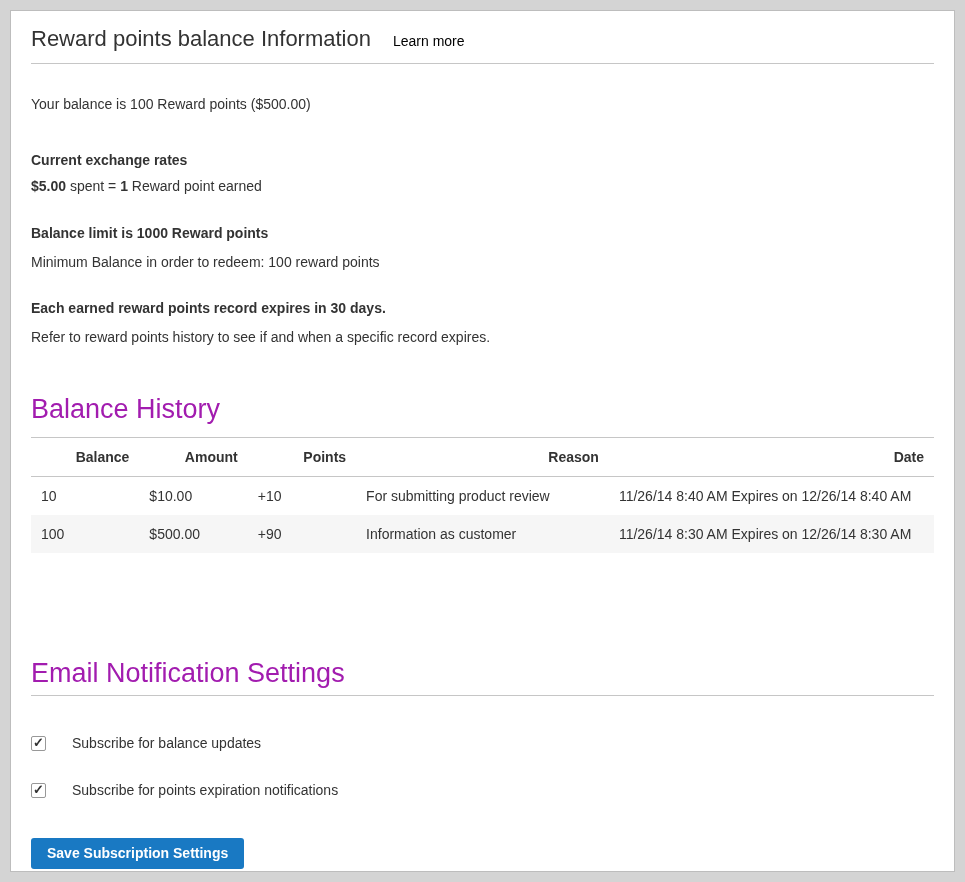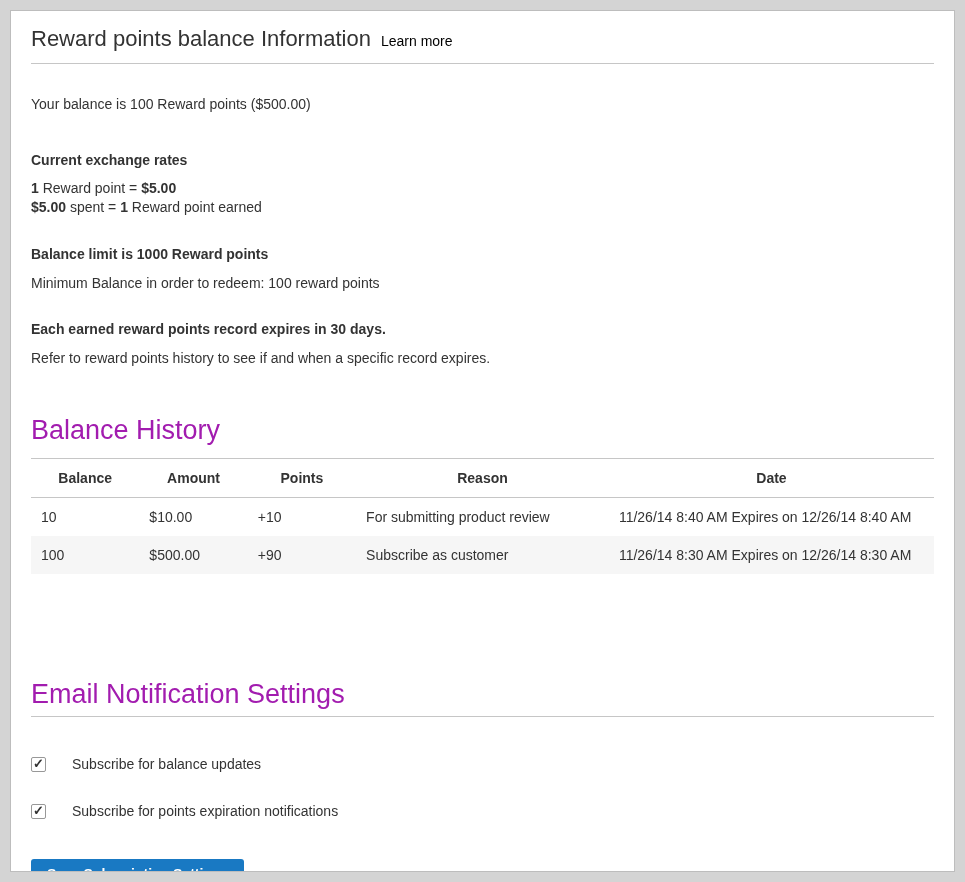--- a/index.html
+++ b/index.html
@@ -17,21 +17,21 @@
     width: 945px;
     height: 862px;
     background: #ffffff;
     border: 1px solid #bdbdbd;
     padding: 0 20px 20px;
     overflow: hidden;
   }
   .card-header {
     display: flex;
     align-items: baseline;
-    gap: 10px;
+    gap: 22px;
     padding: 14px 0 10px;
     border-bottom: 1px solid #c6c6c6;
   }
   .page-title {
     margin: 0;
     font-size: 22px;
     line-height: 28px;
     font-weight: 400;
     color: #333333;
   }
@@ -57,21 +57,21 @@
   }
   .section-title.email { margin-top: 106px; border-bottom: 1px solid #c6c6c6; padding-bottom: 8px; }
   table.history {
     width: 100%;
     margin-top: 14px;
     border-collapse: collapse;
     border-top: 1px solid #c6c6c6;
     font-size: 14px;
   }
   table.history th {
-    text-align: center;
+    text-align: right;
     font-weight: 700;
     padding: 10px;
     line-height: 18px;
     border-bottom: 1px solid #c6c6c6;
   }
   table.history td { padding: 10px; line-height: 18px; }
   table.history tbody tr:nth-child(even) { background: #f6f6f6; }
   .col-balance { width: 12%; }
   .col-amount  { width: 12%; }
   .col-points  { width: 12%; }
@@ -131,21 +131,20 @@
   <div class="card">
 
     <div class="card-header">
       <h1 class="page-title">Reward points balance Information</h1>
       <a class="learn-more" href="#">Learn more</a>
     </div>
 
     <p class="balance-summary">Your balance is 100 Reward points ($500.00)</p>
 
     <p class="exchange-heading">Current exchange rates</p>
-    <p class="exchange-line first"><strong>1</strong><span> Reward point = </span><strong>$5.00</strong></p>
     <p class="exchange-line"><strong>$5.00</strong><span> spent = </span><strong>1</strong><span> Reward point earned</span></p>
 
     <p class="bold-line">Balance limit is 1000 Reward points</p>
     <p class="plain-line">Minimum Balance in order to redeem: 100 reward points</p>
 
     <p class="bold-line expiration-notice">Each earned reward points record expires in 30 days.</p>
     <p class="plain-line">Refer to reward points history to see if and when a specific record expires.</p>
 
     <h2 class="section-title">Balance History</h2>
 
@@ -164,21 +163,21 @@
           <td>10</td>
           <td>$10.00</td>
           <td>+10</td>
           <td>For submitting product review</td>
           <td>11/26/14 8:40 AM Expires on 12/26/14 8:40 AM</td>
         </tr>
         <tr>
           <td>100</td>
           <td>$500.00</td>
           <td>+90</td>
-          <td>Subscribe as customer</td>
+          <td>Information as customer</td>
           <td>11/26/14 8:30 AM Expires on 12/26/14 8:30 AM</td>
         </tr>
       </tbody>
     </table>
 
     <h2 class="section-title email">Email Notification Settings</h2>
 
     <label class="checkbox-row first">
       <input type="checkbox" checked="checked" style="">
       <span>Subscribe for balance updates</span>

